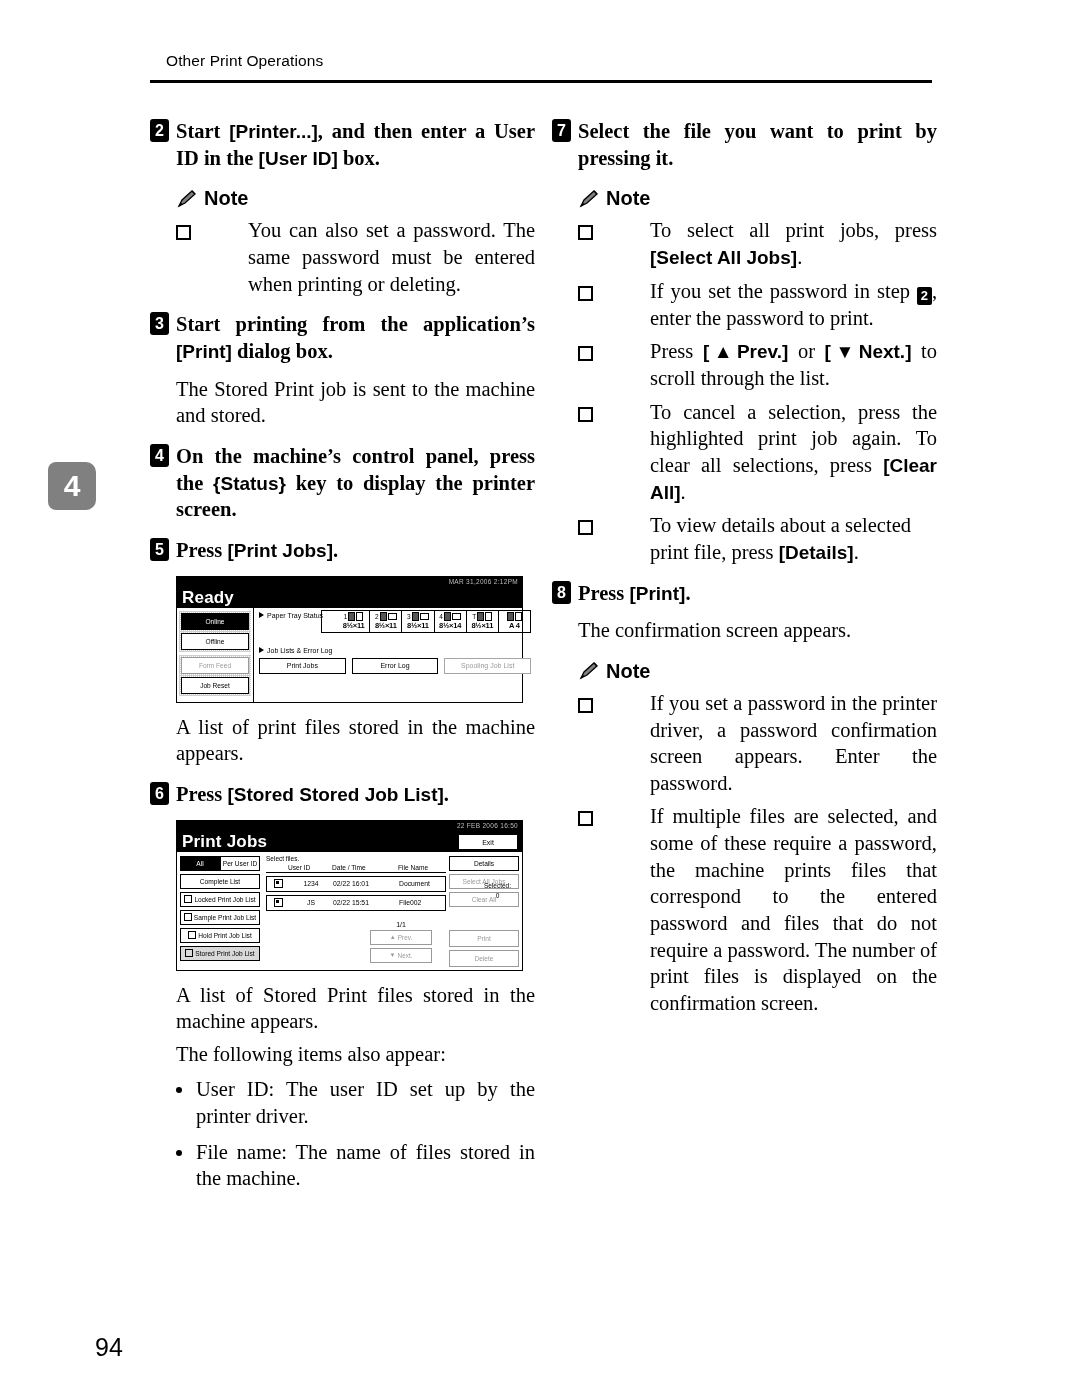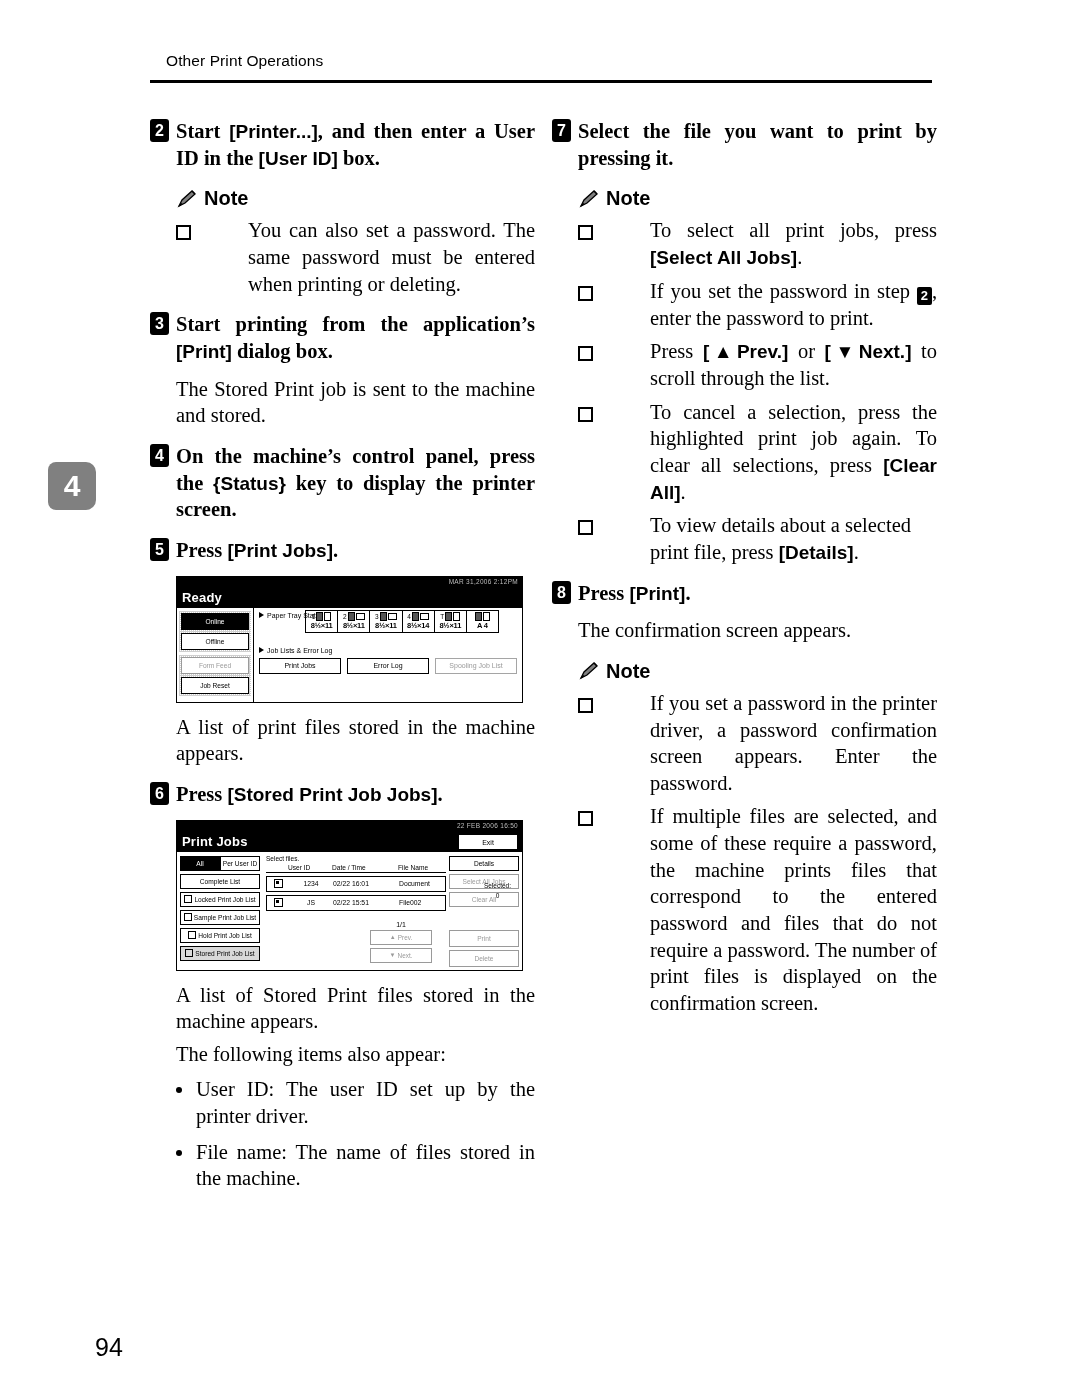--- a/index.html
+++ b/index.html
@@ -234,21 +234,21 @@
   .lcd-titlebar {
     background: #000;
     color: #fff;
     height: 20px;
     display: flex;
     align-items: center;
     padding: 0 5px;
     position: relative;
   }
   .lcd-title {
-    font-size: 13px;
+    font-size: 17px;
     font-weight: bold;
     letter-spacing: 0.2px;
   }
   .lcd-titlebtn {
     position: absolute;
     right: 4px;
     top: 2.5px;
     width: 58px;
     height: 14px;
     background: #fff;
@@ -315,22 +315,23 @@
     border-top: 3.5px solid transparent;
     border-bottom: 3.5px solid transparent;
     margin-right: 3px;
   }
 
   
   .tray-row {
     display: flex;
     border: 1.5px solid #000;
     width: 192px;
-    margin-left: 46px;
+    margin-left: 62px;
     margin-top: -12px;
+    padding-left: 16px;
   }
   .tray-cell {
     flex: 1 1 0;
     border-right: 1px solid #000;
     padding: 1px 0 2px 0;
     text-align: center;
   }
   .tray-cell:last-child { border-right: none; }
   .tray-top {
     font-size: 6.5px;
@@ -586,21 +587,21 @@
           <div class="botbtn dim">Spooling Job List</div>
         </div>
       </div>
     </div>
   </div>
 
   <div class="bodytext">A list of print files stored in the machine appears.</div>
 
   <div class="step">
     <div class="step-num">6</div>
-    <div class="step-text"><span>Press </span><span class="ui">[Stored Print Job Jobs]</span><span>.</span></div>
+    <div class="step-text"><span>Press </span><span class="ui">[Stored Stored Job List]</span><span>.</span></div>
   </div>
 
   <div class="figure">
     <div class="lcd-statusline">
       <span class="dt">22 FEB  2006 16:50</span>
     </div>
     <div class="lcd-titlebar">
       <span class="lcd-title">Print Jobs</span>
       <span class="lcd-titlebtn">Exit</span>
     </div>

